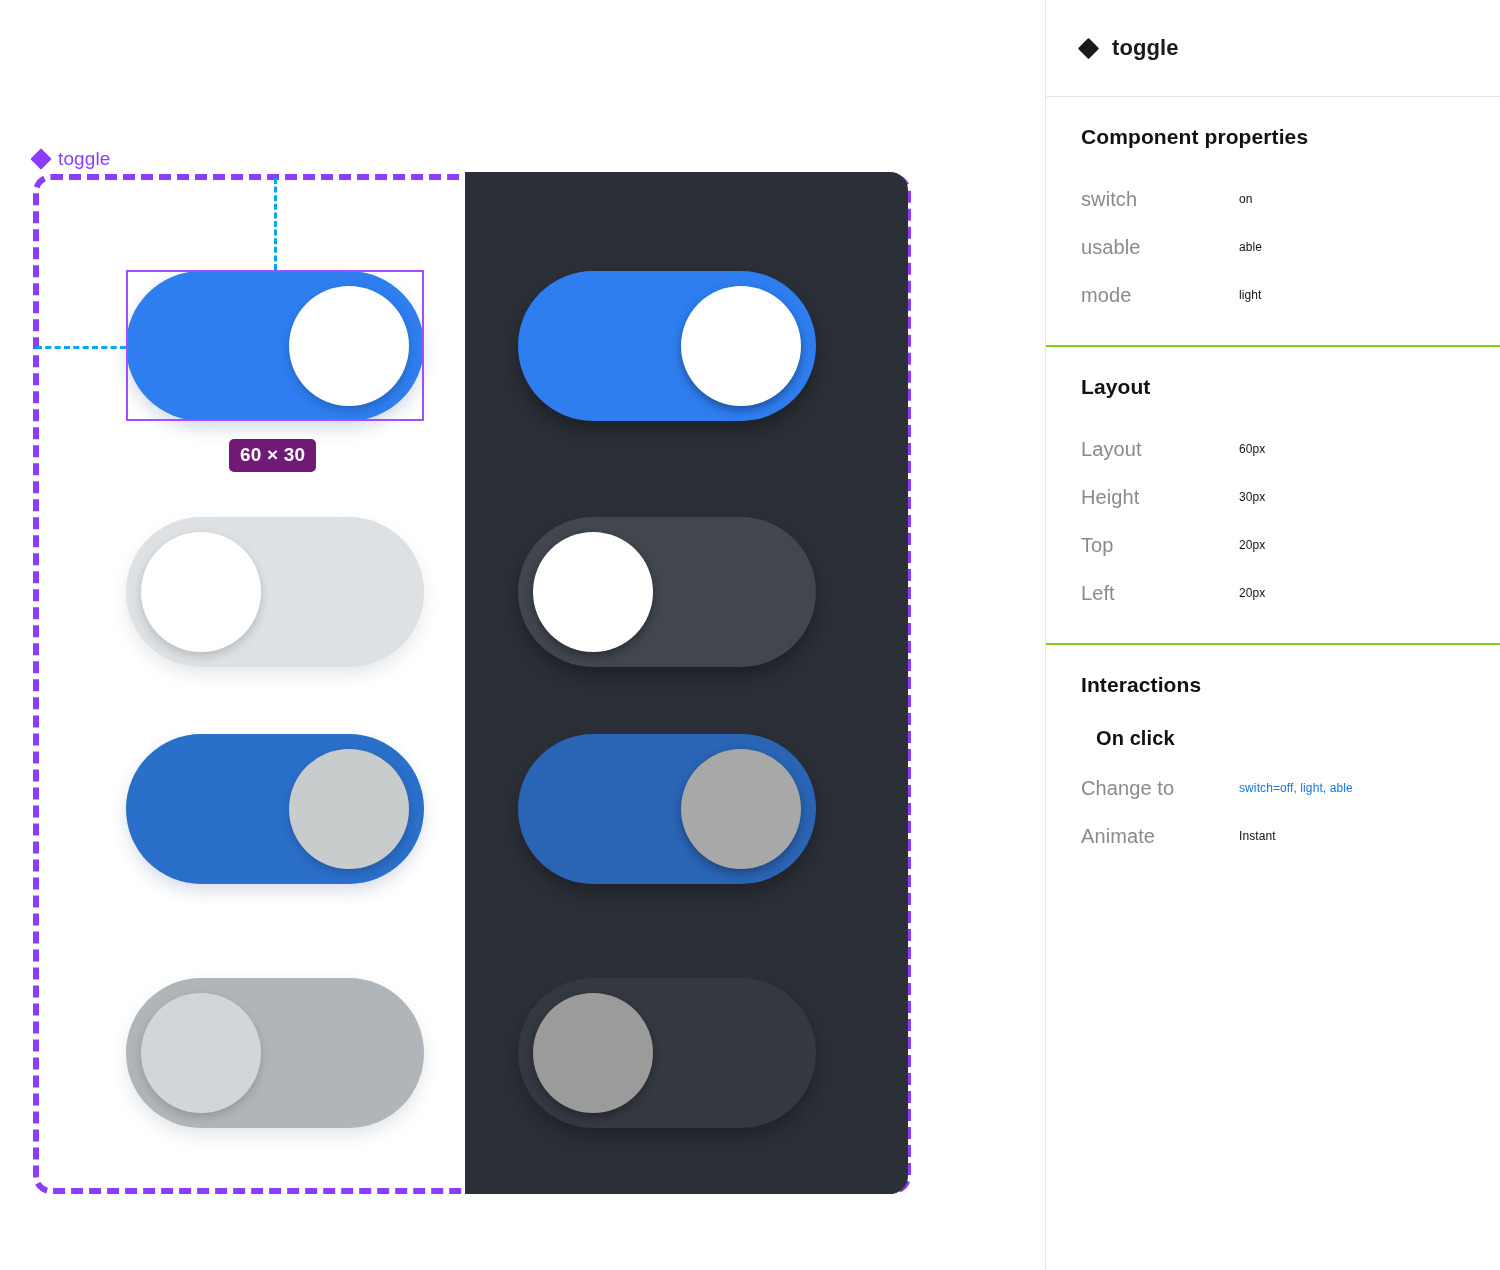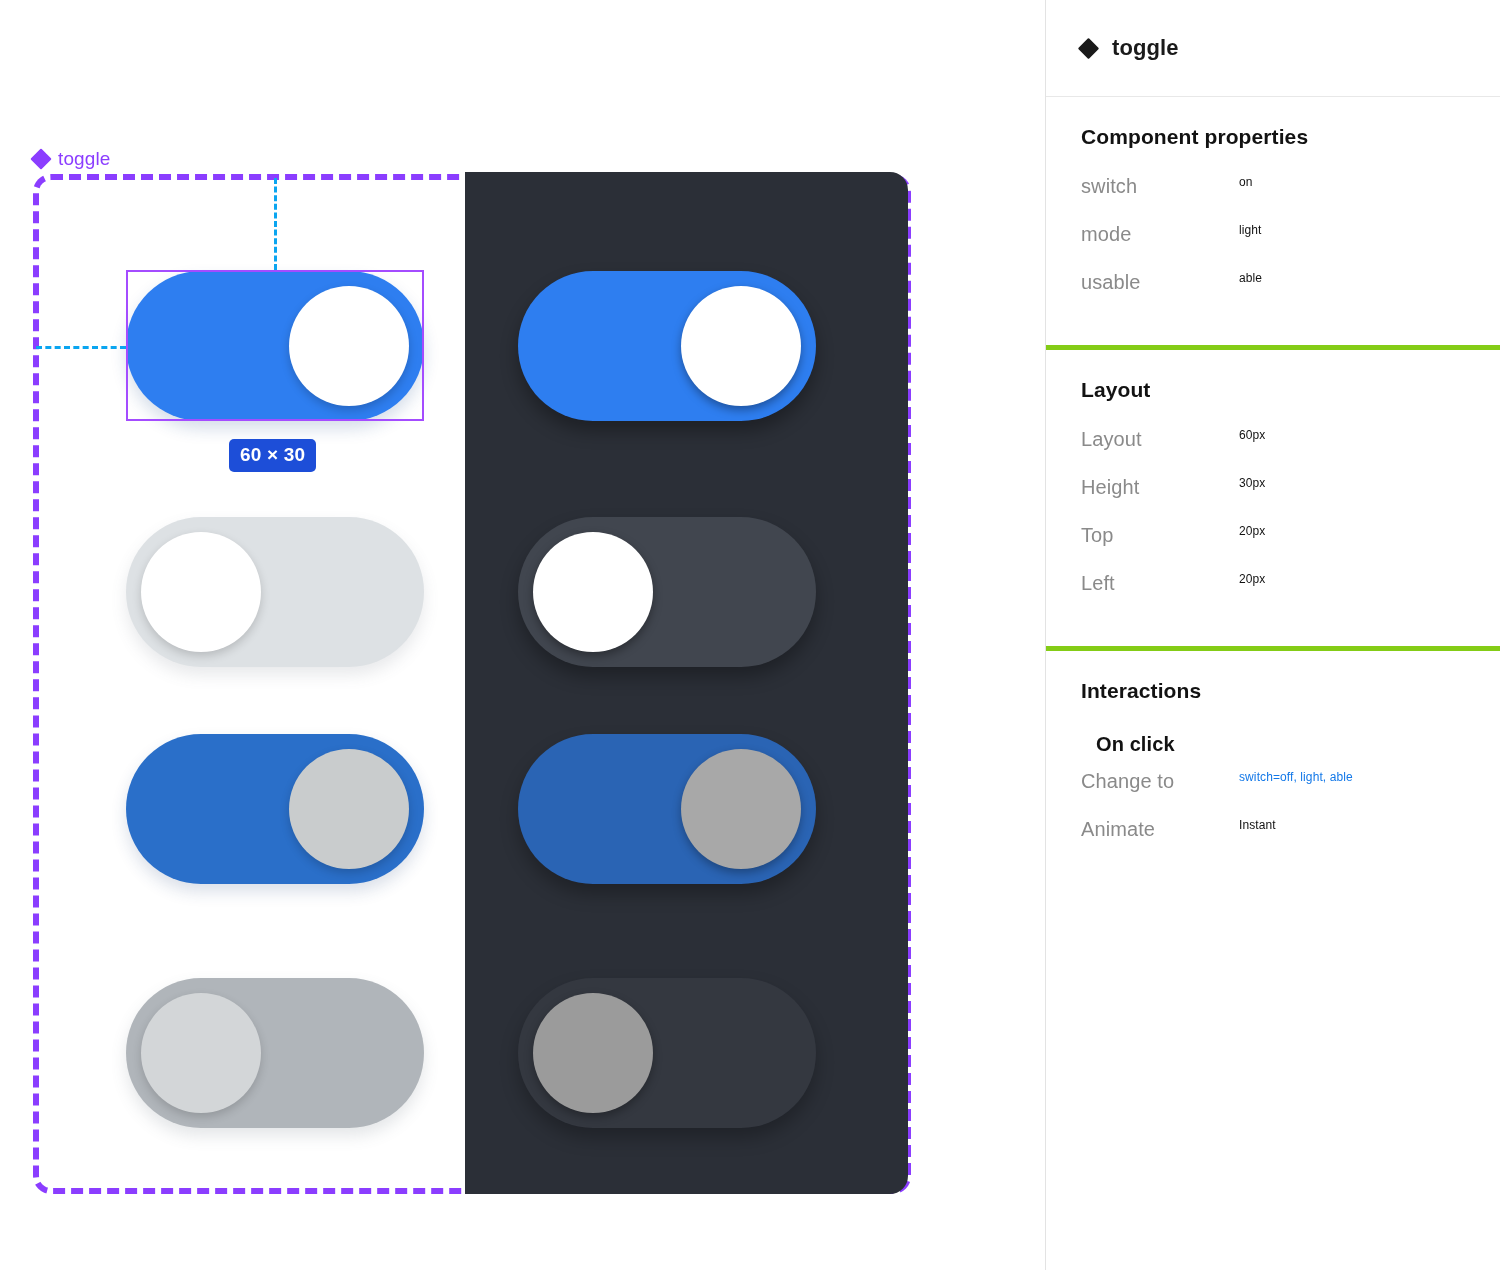--- a/index.html
+++ b/index.html
@@ -76,21 +76,21 @@
   
   #sel-rect {
     position: absolute; left: 126px; top: 270px;
     width: 298px; height: 151px;
     border: 2px solid #a44cff;
     pointer-events: none;
   }
   
   #size-badge {
     position: absolute; left: 229px; top: 439px;
-    background: #1d4ed8; color: #fff;
+    background: #701a75; color: #fff;
     font-size: 19px; font-weight: bold;
     padding: 5px 11px 6px; border-radius: 5px;
     white-space: nowrap; letter-spacing: .2px;
   }
 
   
   #scrollbar-track {
     position: absolute; left: 1016px; top: 0;
     width: 18px; height: 1270px; background: #ffffff;
   }
@@ -108,32 +108,32 @@
     border-bottom: 1px solid #e8e8e8;
   }
   .insp-header .dia {
     width: 15px; height: 15px; background: #1a1a1a;
     transform: rotate(45deg); border-radius: 1px; flex: 0 0 15px;
   }
   .insp-header .title {
     font-size: 22px; font-weight: bold; color: #1a1a1a; letter-spacing: .1px;
   }
 
-  .section { padding: 28px 0 26px 0; border-bottom: 5px solid #84cc16; }
+  .section { padding: 28px 0 26px 0; border-bottom: 2px solid #84cc16; }
   .section.no-border { border-bottom: none; }
   .section h3 {
     font-size: 21px; font-weight: bold; color: #121212;
     padding-left: 35px; margin-bottom: 26px; letter-spacing: .1px;
   }
   .section h4 {
     font-size: 20px; font-weight: bold; color: #121212;
     padding-left: 35px; margin: 30px 15px 14px; letter-spacing: .1px;
   }
   .prop-row {
-    display: flex; 
+    display: flex; align-items: center;
     height: 48px; padding-left: 35px;
   }
   .prop-row .k {
     width: 158px; flex: 0 0 158px;
     font-size: 20px; color: #8a8a8a; letter-spacing: .1px;
   }
   .prop-row .v {
     font-size: 12px; color: #121212; letter-spacing: .1px;
   }
   .prop-row .v.link { color: #1378e8; }
@@ -210,26 +210,26 @@
     </div>
 
     <div class="section">
       <h3>Component properties</h3>
 
       <div class="prop-row">
         <span class="k">switch</span>
         <span class="v">on</span>
       </div>
       <div class="prop-row">
+        <span class="k">usable</span>
+        <span class="v">able</span>
+      </div>
+      <div class="prop-row">
         <span class="k">mode</span>
         <span class="v">light</span>
-      </div>
-      <div class="prop-row">
-        <span class="k">usable</span>
-        <span class="v">able</span>
       </div>
     </div>
 
     <div class="section">
       <h3>Layout</h3>
 
       <div class="prop-row">
         <span class="k">Layout</span>
         <span class="v">60px</span>
       </div>

